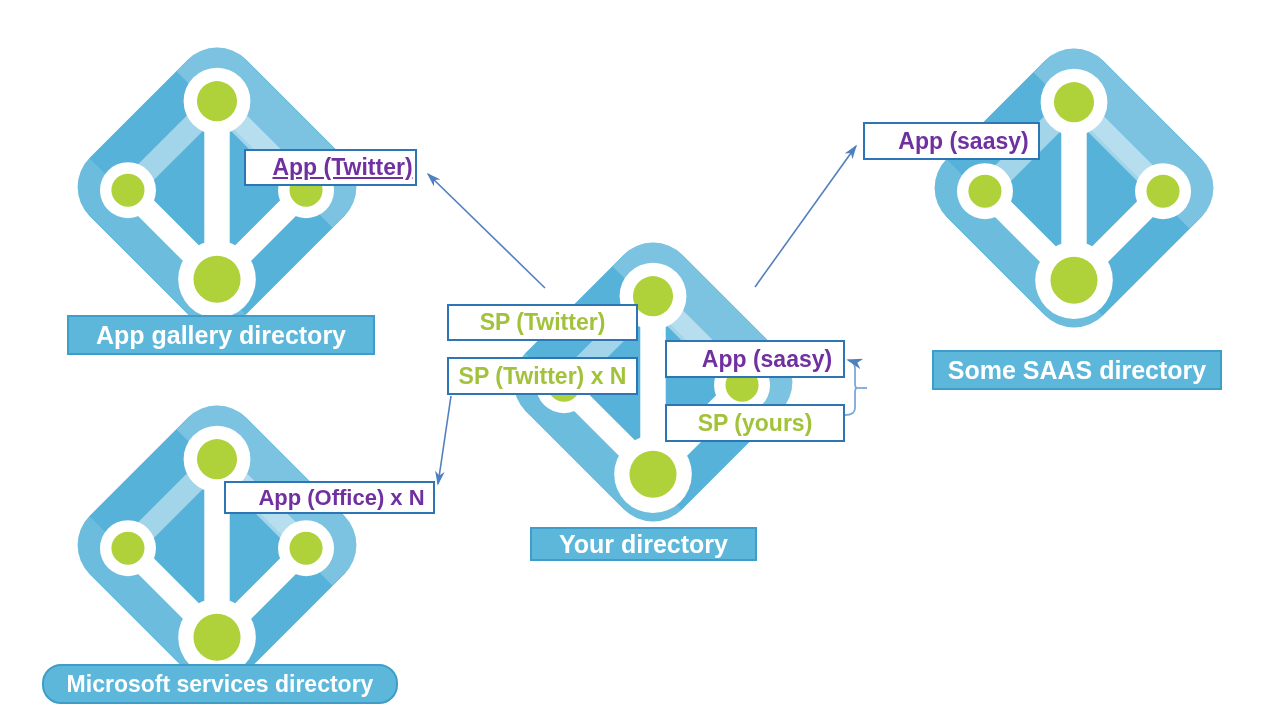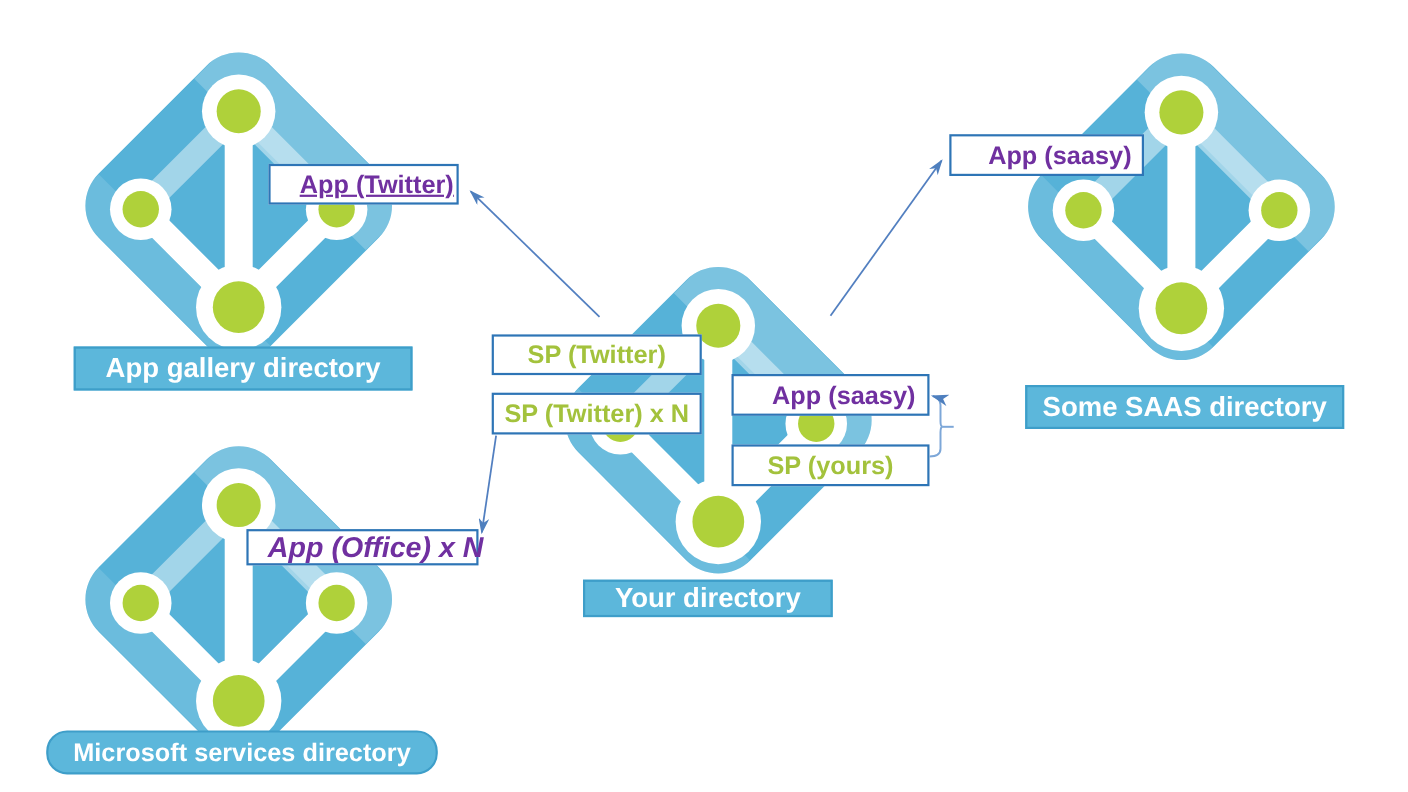--- a/index.html
+++ b/index.html
@@ -113,18 +113,18 @@
   </svg>
 
   <div class="banner" style="left:67px;top:315px;width:308px;height:40px;">App gallery directory</div>
   <div class="banner small" style="left:42px;top:664px;width:356px;height:40px;">Microsoft services directory</div>
   <div class="banner" style="left:530px;top:527px;width:227px;height:34px;">Your directory</div>
   <div class="banner" style="left:932px;top:338px;width:290px;height:40px;margin-top:12px;">Some SAAS directory</div>
 
   <div class="label-box app" style="left:244px;top:149px;width:173px;height:37px;text-decoration:underline;">App (Twitter)</div>
   <div class="label-box sp" style="left:447px;top:304px;width:191px;height:37px;">SP (Twitter)</div>
   <div class="label-box sp" style="left:447px;top:357px;width:191px;height:38px;">SP (Twitter) x N</div>
-  <div class="label-box app" style="left:224px;top:481px;width:211px;height:33px;font-size:26px;font-style:italic;">App (Office) x N</div>
+  <div class="label-box app" style="left:224px;top:481px;width:211px;height:33px;font-size:22px;">App (Office) x N</div>
   <div class="label-box app" style="left:665px;top:340px;width:180px;height:38px;">App (saasy)</div>
   <div class="label-box sp" style="left:665px;top:392px;width:180px;height:38px;margin-top:12px;">SP (yours)</div>
   <div class="label-box app" style="left:863px;top:122px;width:177px;height:38px;">App (saasy)</div>
 
 </div>
 
 </body></html>

